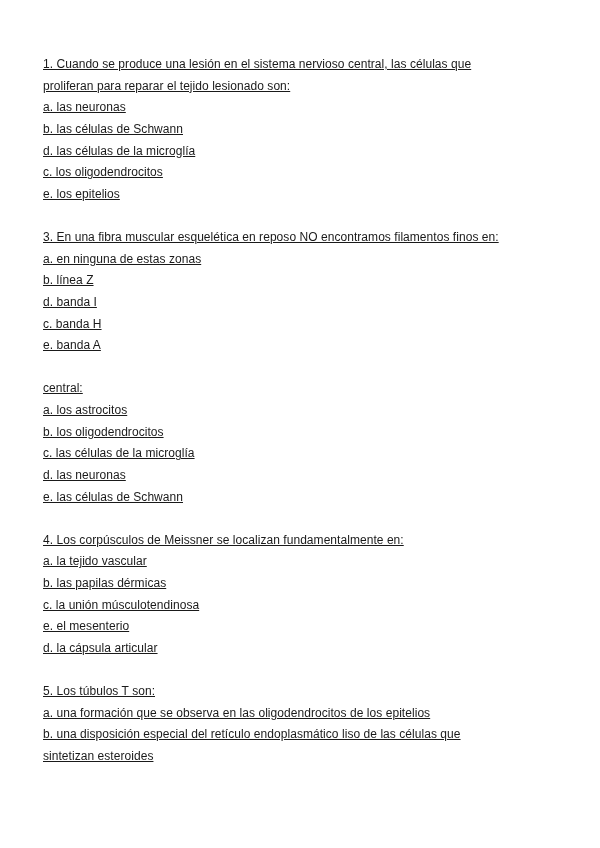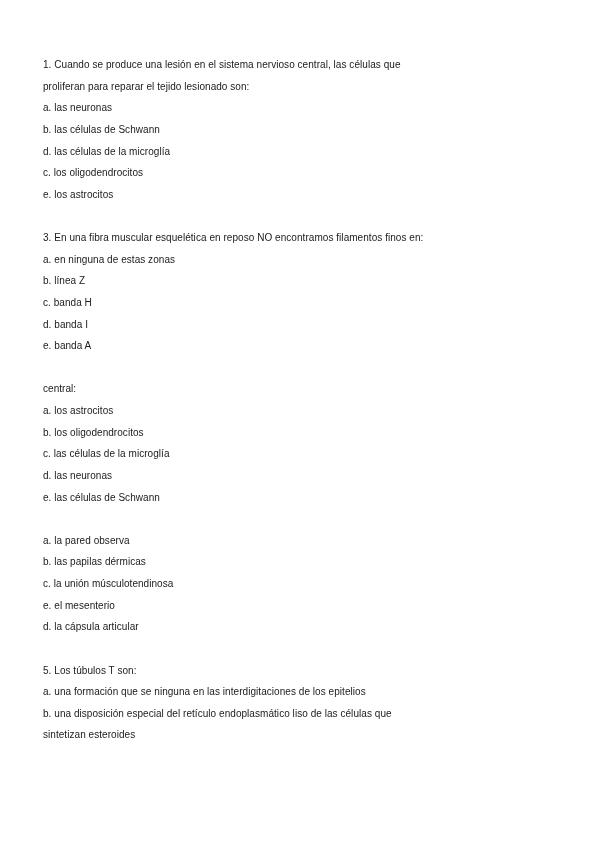--- a/index.html
+++ b/index.html
@@ -3,70 +3,72 @@
 <meta charset="utf-8">
 <style>
   html, body { margin: 0; padding: 0; background: #ffffff; }
   body { width: 600px; height: 848px; overflow: hidden; position: relative; }
   .page {
     position: absolute; left: 0; top: 0; width: 600px; height: 848px; background: #ffffff;
   }
   .content {
     position: absolute; left: 43px; top: 54px; width: 420px;
     font-family: "Liberation Sans", sans-serif;
-    font-size: 10px;
+    font-size: 12px;
     color: #1a1a1a;
     letter-spacing: 0.05px;
+    text-decoration: underline;
   }
   .line { height: 21.64px; line-height: 21.64px; white-space: nowrap; }
   .question { margin-bottom: 21.64px; }
 </style>
 </head>
 <body>
 
 <div class="page">
   <div class="content">
 
     <div class="question">
       <div class="line">1. Cuando se produce una lesión en el sistema nervioso central, las células que</div>
       <div class="line">proliferan para reparar el tejido lesionado son:</div>
       <div class="line">a. las neuronas</div>
       <div class="line">b. las células de Schwann</div>
       <div class="line">d. las células de la microglía</div>
       <div class="line">c. los oligodendrocitos</div>
-      <div class="line">e. los astrocitos</div>
+      <div class="line">e. los epitelios</div>
     </div>
 
     <div class="question">
       <div class="line">3. En una fibra muscular esquelética en reposo NO encontramos filamentos finos en:</div>
       <div class="line">a. en ninguna de estas zonas</div>
       <div class="line">b. línea Z</div>
+      <div class="line">d. banda I</div>
       <div class="line">c. banda H</div>
-      <div class="line">d. banda I</div>
       <div class="line">e. banda A</div>
     </div>
 
     <div class="question">
       <div class="line">central:</div>
       <div class="line">a. los astrocitos</div>
       <div class="line">b. los oligodendrocitos</div>
       <div class="line">c. las células de la microglía</div>
       <div class="line">d. las neuronas</div>
       <div class="line">e. las células de Schwann</div>
     </div>
 
     <div class="question">
-      <div class="line">a. la pared observa</div>
+      <div class="line">4. Los corpúsculos de Meissner se localizan fundamentalmente en:</div>
+      <div class="line">a. la tejido vascular</div>
       <div class="line">b. las papilas dérmicas</div>
       <div class="line">c. la unión músculotendinosa</div>
       <div class="line">e. el mesenterio</div>
       <div class="line">d. la cápsula articular</div>
     </div>
 
     <div class="question">
       <div class="line">5. Los túbulos T son:</div>
-      <div class="line">a. una formación que se ninguna en las interdigitaciones de los epitelios</div>
+      <div class="line">a. una formación que se observa en las oligodendrocitos de los epitelios</div>
       <div class="line">b. una disposición especial del retículo endoplasmático liso de las células que</div>
       <div class="line">sintetizan esteroides</div>
     </div>
 
   </div>
 </div>
 
 </body></html>

